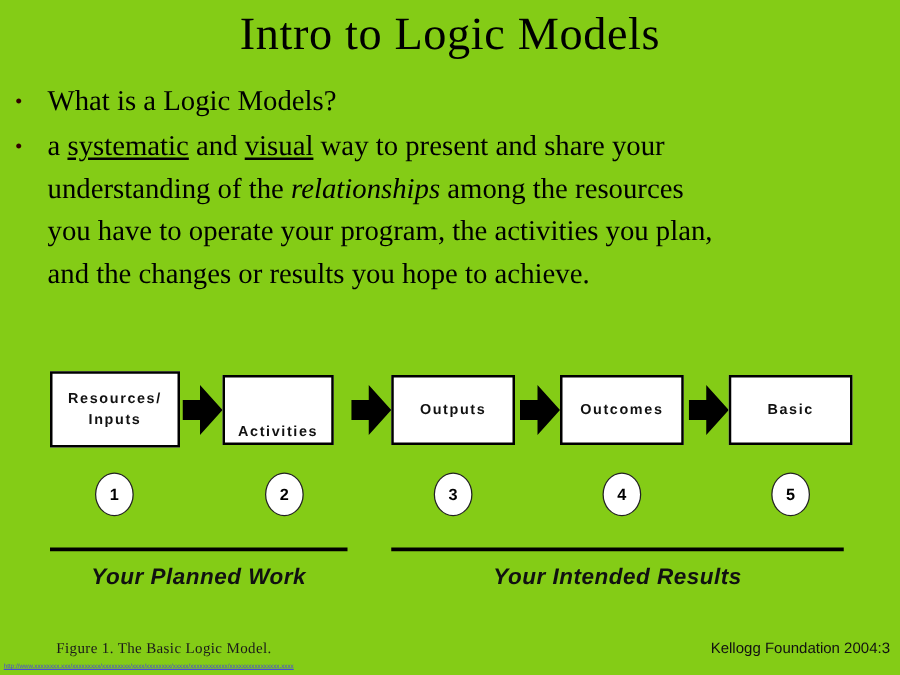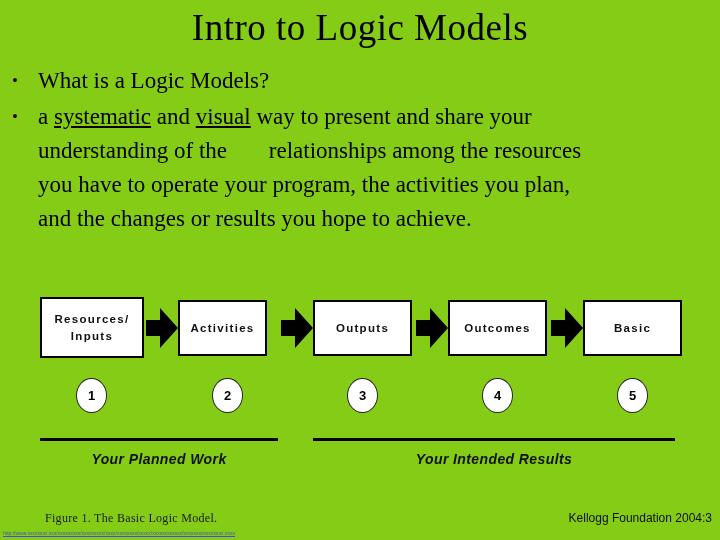--- a/index.html
+++ b/index.html
@@ -29,37 +29,37 @@
   .lm-arrow polygon{fill:#000;}
   .lm-circle{
     position:absolute;width:31px;height:35px;border:1.5px solid #222;border-radius:50%;
     display:flex;align-items:center;justify-content:center;background:#fff;
     font-family:"Liberation Sans",sans-serif;font-weight:bold;font-size:13px;color:#000;
     box-sizing:border-box;
   }
   .lm-line{position:absolute;height:3px;background:#000;}
   .lm-group-label{
     position:absolute;font-family:"Liberation Sans",sans-serif;font-weight:bold;
-    font-style:italic;font-size:14px;letter-spacing:0.4px;color:#111;text-align:center;
+    font-style:italic;font-size:18px;letter-spacing:0.4px;color:#111;text-align:center;
   }
   .fig-caption{
     position:absolute;left:45px;top:511px;font-size:12px;color:#1a1a1a;
     font-family:"Liberation Serif",serif;letter-spacing:0.3px;
   }
   .source-link{
     position:absolute;left:3px;top:530px;font-size:5px;line-height:6px;
     color:#4a4ad4;text-decoration:underline;font-family:"Liberation Sans",sans-serif;
     white-space:nowrap;cursor:pointer;
   }
   .attribution{
     position:absolute;right:8px;top:511px;font-size:12px;color:#111;
     font-family:"Liberation Sans",sans-serif;
   }
   .u{text-decoration:underline;font-family:Liberation Serif, serif;}
-  .i{margin-left:36px;}
+  .i{font-style:italic;}
 </style>
 </head>
 <body>
 
 <div class="slide">
 
   <div class="title">Intro to Logic Models</div>
 
   <div class="bullets">
     <div class="bullet-row">
@@ -73,21 +73,21 @@
   </div>
 
   <div class="lm-box" style="left:40px;top:297px;width:104px;height:61px;">
     <span>Resources/</span>
     <span>Inputs</span>
   </div>
   <svg class="lm-arrow" style="left:146px;top:307px;" width="32" height="42" viewBox="0 0 32 42">
       <polygon points="0,13 14,13 14,1 32,21 14,41 14,29 0,29"></polygon>
     </svg>
 
-  <div class="lm-box" style="left:178px;top:300px;width:89px;height:56px;">
+  <div class="lm-box" style="left:178px;top:300px;width:89px;height:56px;justify-content:flex-end;">
     <span>Activities</span>
     <span></span>
   </div>
   <svg class="lm-arrow" style="left:281px;top:307px;" width="32" height="42" viewBox="0 0 32 42">
       <polygon points="0,13 14,13 14,1 32,21 14,41 14,29 0,29"></polygon>
     </svg>
 
   <div class="lm-box" style="left:313px;top:300px;width:99px;height:56px;">
     <span>Outputs</span>
     <span></span>

